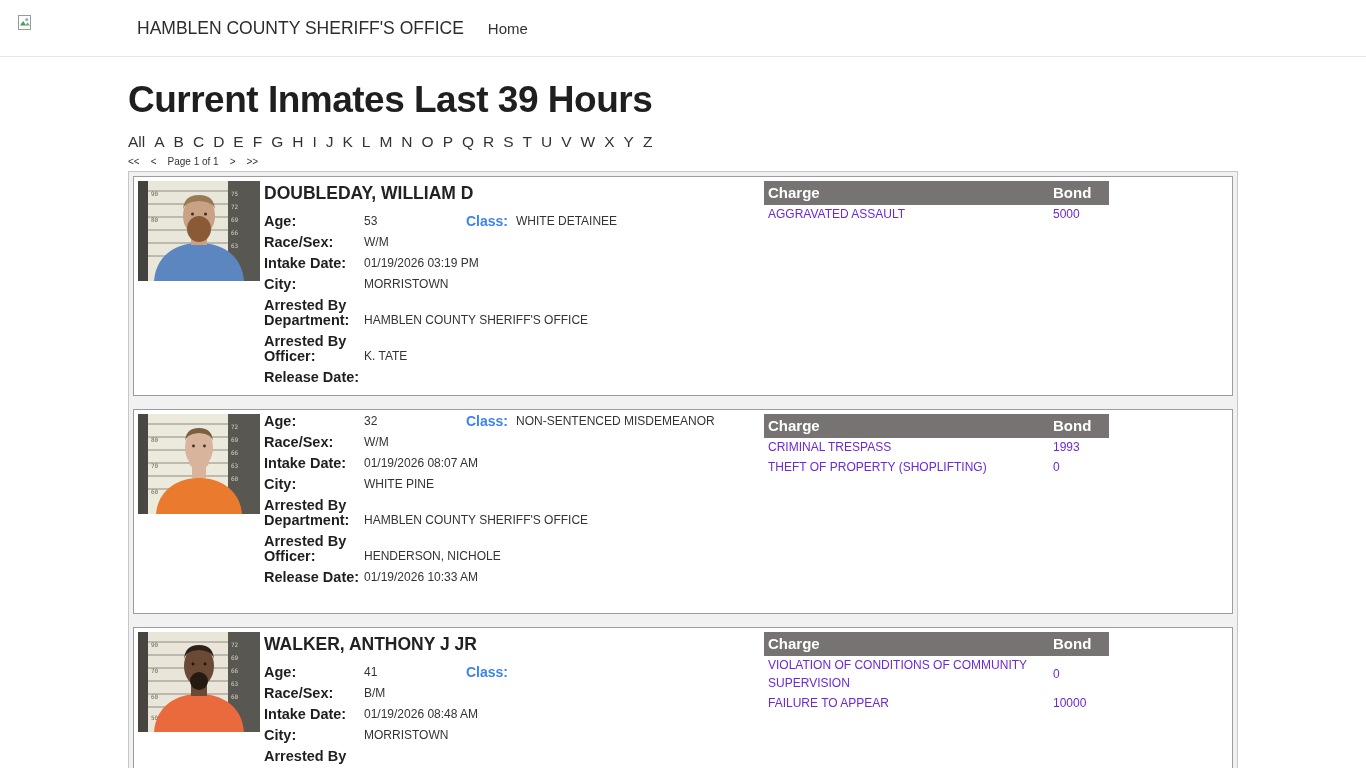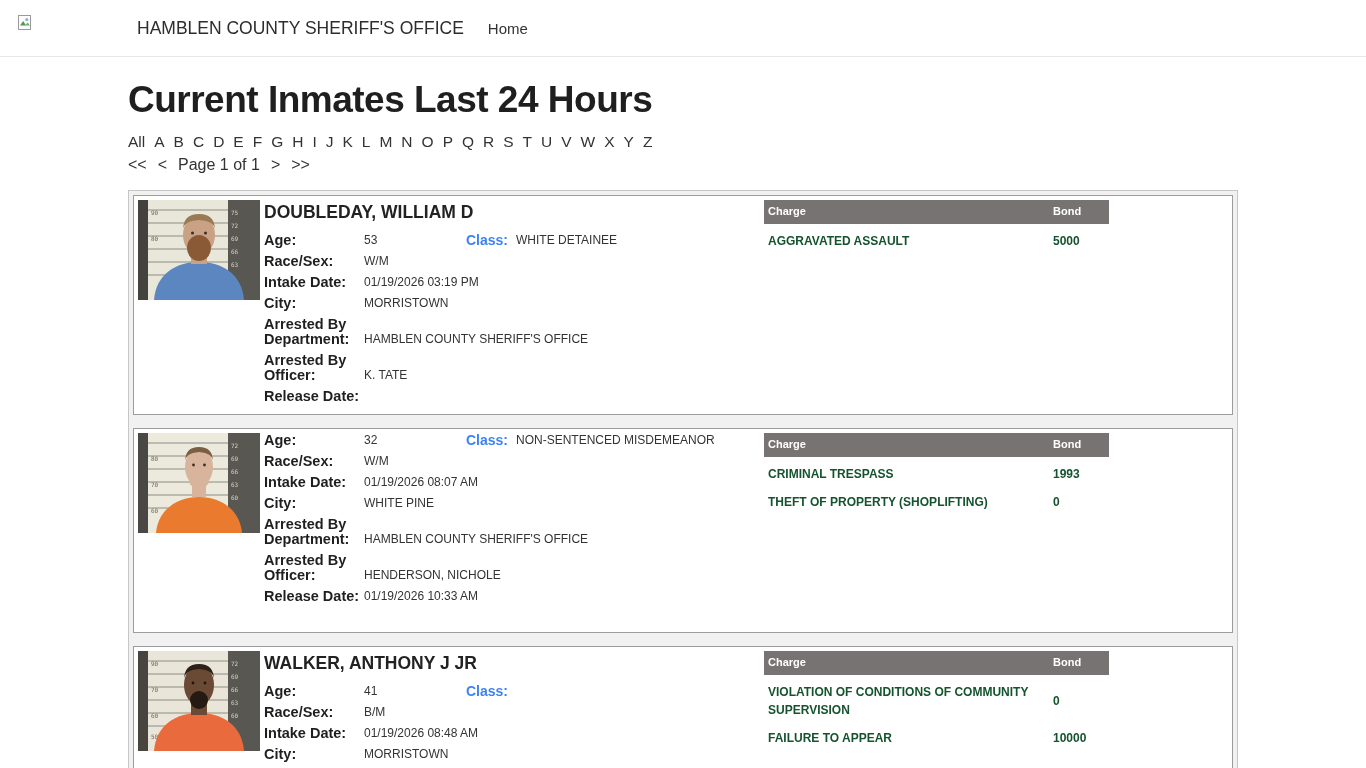--- a/index.html
+++ b/index.html
@@ -28,21 +28,21 @@
   main { padding: 0 128px; }
   h1.page-title {
     margin: 22px 0 12px;
     font-size: 37px;
     font-weight: 700;
     color: #1f1f1f;
     letter-spacing: -0.5px;
   }
   .alpha { font-size: 15.5px; margin-bottom: 5px; }
   .alpha a { color: #333; margin-right: 9px; }
-  .pager { font-size: 16px; margin-bottom: 16px; }
+  .pager { font-size: 10px; margin-bottom: 4px; }
   .pager a { color: #333; margin-right: 11px; }
   .pager .page-status { color: #333; margin-right: 11px; }
 
   
   .inmate-list {
     border: 1px solid #c6c6c6;
     background: #f1f1f1;
     padding: 4px;
     height: 600px;
   }
@@ -79,54 +79,53 @@
     position: absolute;
     left: 630px;
     top: 4px;
     width: 345px;
     border-collapse: collapse;
     table-layout: fixed;
   }
   table.charges th {
     background: #787373;
     color: #fff;
-    font-size: 11px;
+    font-size: 15px;
     font-weight: 700;
     text-align: left;
     padding: 1px 4px 3px;
     height: 24px;
   }
   table.charges th.bond-col { width: 60px; }
   table.charges td {
     font-size: 12px;
-    color: #14532d;
-    padding: 8px 4px 2px;
+    color: #6d28d9;
+    padding: 0 4px 2px;
     vertical-align: middle;
     line-height: 1.5;
-    font-weight: bold;
   }
 </style>
 </head>
 <body>
 
 <header class="navbar">
   <span class="logo">
     <svg viewBox="0 0 16 16">
       <rect x="1.5" y="0.5" width="12" height="14" fill="#fdfdfd" stroke="#9a9a9a"></rect>
       <circle cx="9.8" cy="4.6" r="1.6" fill="#8fb4dd"></circle>
       <path d="M3 10.5 L6.2 6 L9 10.5 Z" fill="#4a9b54"></path>
       <path d="M8 10.5 L10.6 7.4 L13 10.5 Z" fill="#6fae6f"></path>
     </svg>
   </span>
   <a class="brand">HAMBLEN COUNTY SHERIFF'S OFFICE</a>
   <a class="home-link">Home</a>
 </header>
 
 <main>
-  <h1 class="page-title">Current Inmates Last 24 Hours</h1>
+  <h1 class="page-title">Current Inmates Last 39 Hours</h1>
 
   <nav class="alpha">
     <a>All</a><a>A</a><a>B</a><a>C</a><a>D</a><a>E</a><a>F</a><a>G</a><a>H</a><a>I</a><a>J</a><a>K</a><a>L</a><a>M</a><a>N</a><a>O</a><a>P</a><a>Q</a><a>R</a><a>S</a><a>T</a><a>U</a><a>V</a><a>W</a><a>X</a><a>Y</a><a>Z</a>
   </nav>
 
   <nav class="pager">
     <a>&lt;&lt;</a><a>&lt;</a><span class="page-status">Page 1 of 1</span><a>&gt;</a><a>&gt;&gt;</a>
   </nav>
 
   <div class="inmate-list">

